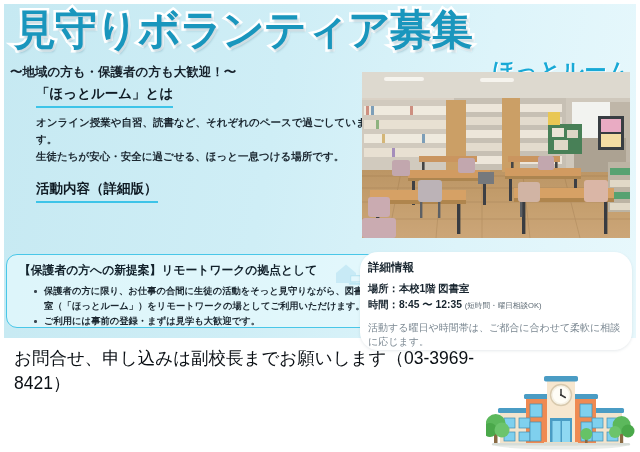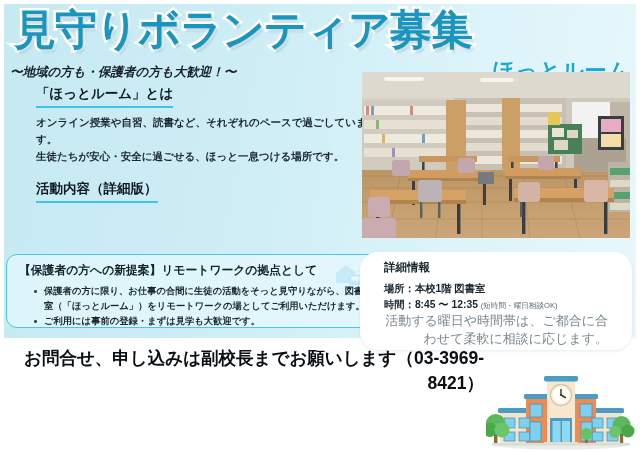--- a/index.html
+++ b/index.html
@@ -23,21 +23,21 @@
     position:absolute;left:14px;top:4px;
     font-size:42px;font-weight:bold;letter-spacing:-1px;
     color:#1996bd;
     -webkit-text-stroke:5px #ffffff;
     paint-order:stroke fill;
     text-shadow:2px 3px 2px rgba(90,140,160,.30);
     white-space:nowrap;line-height:1.25;text-align:right;
   }
   .subtitle{
     position:absolute;left:10px;top:64px;
-    font-size:12.5px;font-weight:bold;color:#16212b;white-space:nowrap;font-style:italic;
+    font-size:12.5px;font-weight:bold;color:#16212b;white-space:nowrap;
   }
   .brand{
     position:absolute;right:10px;top:56px;
     font-size:22px;font-weight:bold;color:#18a9d6;
     text-shadow:1px 1px 0 #ffffff;white-space:nowrap;letter-spacing:.5px;font-family:Liberation Serif, serif;
   }
 
   
   .leftcol{position:absolute;left:10px;top:84px;width:345px;margin-left:26px;}
   .sec-head{
@@ -75,31 +75,31 @@
   .photo{
     position:absolute;left:362px;top:72px;width:268px;height:166px;
     overflow:hidden;background:#8b7355;
   }
   .photo svg{display:block;width:268px;height:166px;}
 
   
   .infobox{
     position:absolute;left:360px;top:252px;width:272px;height:98px;
     background:#ffffff;border-radius:18px;box-sizing:border-box;
-    padding:8px 24px;box-shadow:0 1px 3px rgba(60,90,110,.13);
+    padding:8px 8px;box-shadow:0 1px 3px rgba(60,90,110,.13);
   }
   .infobox h4{margin:0 0 6px 0;font-size:11.5px;font-weight:bold;color:#17242e;}
   .inf-line{font-size:10.3px;font-weight:bold;color:#17242e;line-height:1.52;}
   .inf-small{font-size:7.6px;font-weight:normal;color:#5d6a74;text-align:center;}
-  .inf-note{font-size:13px;color:#7b8892;margin-top:0;line-height:1.4;text-align:right;}
+  .inf-note{font-size:10px;color:#7b8892;margin-top:9px;line-height:1.4;}
 
   
   .contact{
     position:absolute;left:14px;top:346px;width:470px;
-    font-size:17.5px;font-weight:bold;color:#0a0f14;line-height:1.45;text-align:right;
+    font-size:17.5px;font-weight:normal;color:#0a0f14;line-height:1.45;
   }
 
   
   .school{position:absolute;left:486px;top:372px;width:150px;height:78px;}
   .school svg{display:block;}
 </style>
 </head>
 <body>
 
 <div id="poster">

